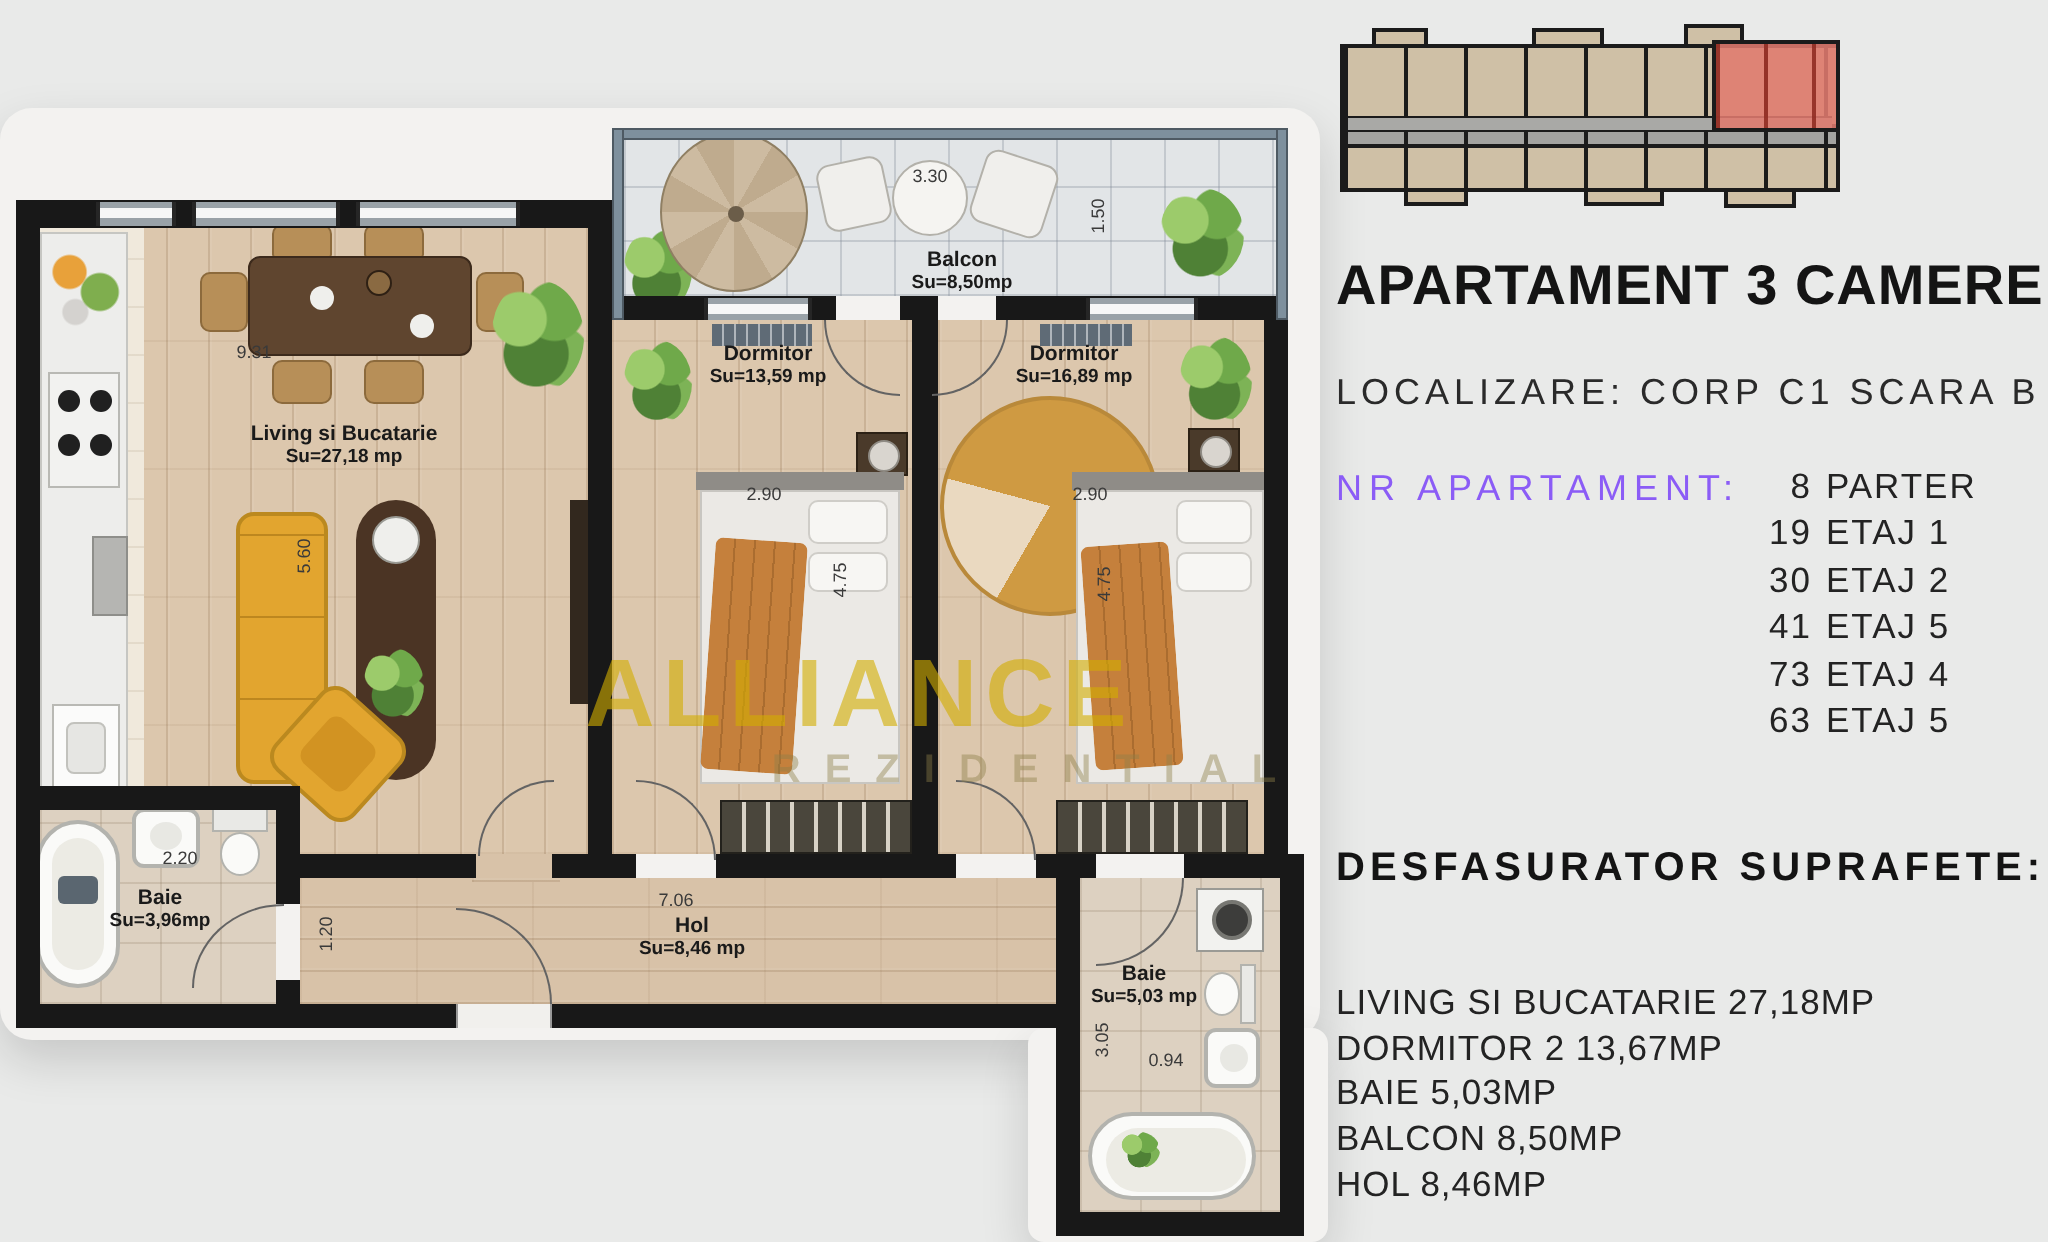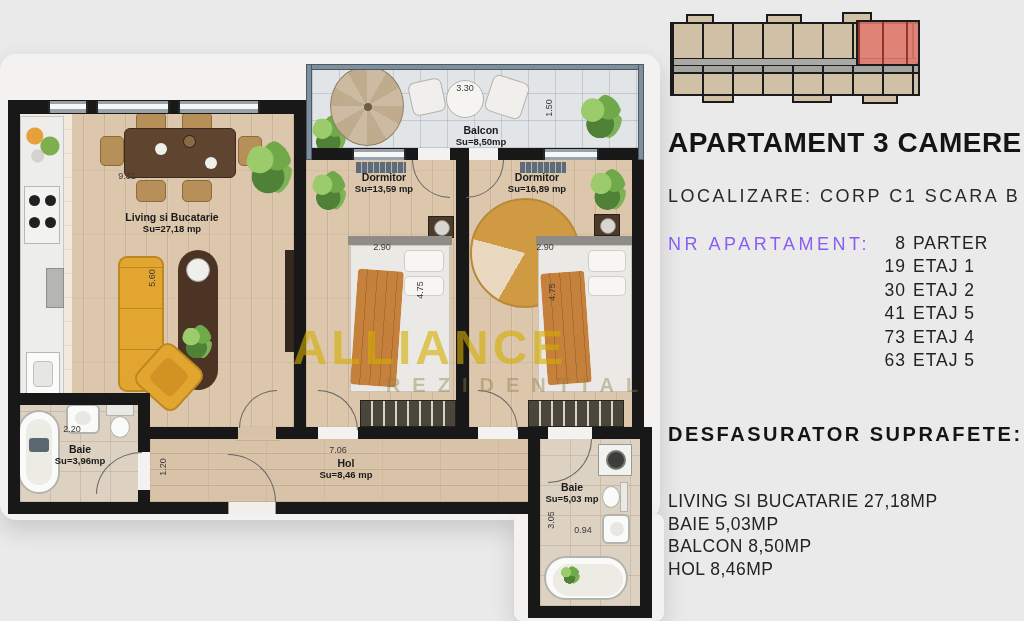--- a/index.html
+++ b/index.html
@@ -279,21 +279,21 @@
   <div class="dim" style="left:465px;top:88px">3.30</div>
   <div class="dim v" style="left:549px;top:108px">1.50</div>
   <div class="dim" style="left:127px;top:176px">9.31</div>
   <div class="dim v" style="left:152px;top:278px">5.60</div>
   <div class="dim" style="left:382px;top:247px">2.90</div>
   <div class="dim v" style="left:420px;top:290px">4.75</div>
   <div class="dim" style="left:545px;top:247px">2.90</div>
   <div class="dim v" style="left:552px;top:292px">4.75</div>
   <div class="dim" style="left:338px;top:450px">7.06</div>
   <div class="dim v" style="left:163px;top:467px">1.20</div>
-  <div class="dim" style="left:72px;top:429px">2.20</div>
+  <div class="dim" style="left:90px;top:429px">2.20</div>
   <div class="dim v" style="left:551px;top:520px">3.05</div>
   <div class="dim" style="left:583px;top:530px">0.94</div>
 
   <div class="wm1">ALLIANCE</div>
   <div class="wm2">REZIDENTIAL</div>
 
   <div class="panel">
 
     <div style="left:6px;top:6px;width:262px;height:104px">
       <div class="tb-bump" style="left:20px;top:8px;width:28px;height:10px"></div>
@@ -331,19 +331,20 @@
           <span>ETAJ 4</span>
         </div>
       <div class="aptrow">
           <span class="n">63</span>
           <span>ETAJ 5</span>
         </div>
     </div>
     <div class="sttl">DESFASURATOR SUPRAFETE:</div>
     <div class="surflist">
       <div class="surfrow">LIVING SI BUCATARIE 27,18MP</div>
+      <div class="surfrow">DORMITOR 2 13,67MP</div>
       <div class="surfrow">BAIE 5,03MP</div>
       <div class="surfrow">BALCON 8,50MP</div>
       <div class="surfrow">HOL 8,46MP</div>
     </div>
   </div>
 
 </div>
 
 </body></html>

